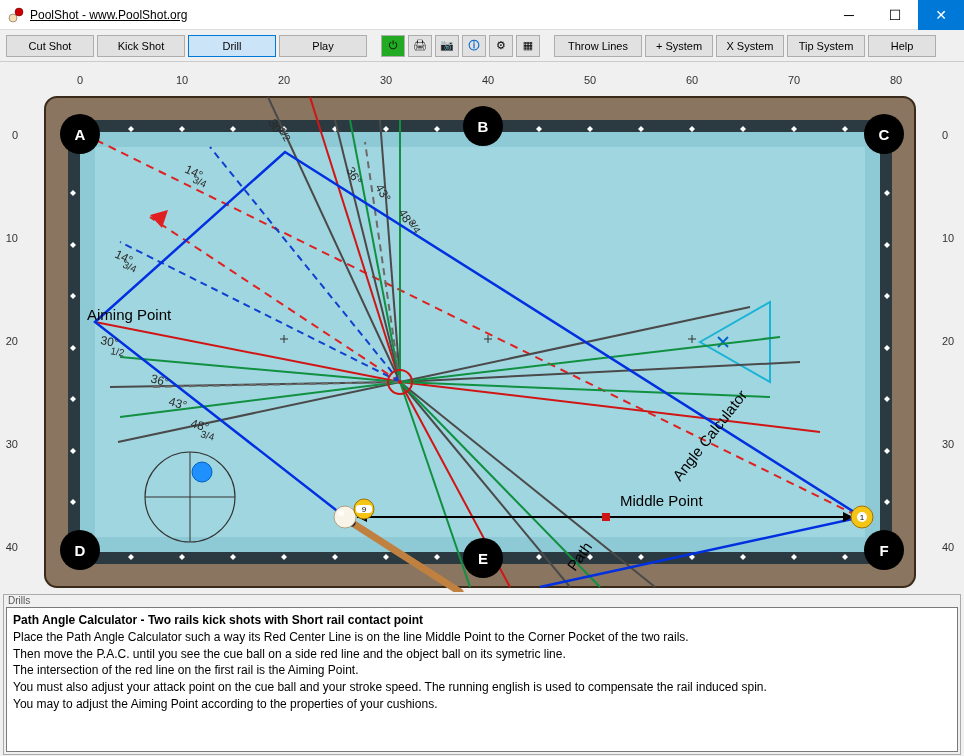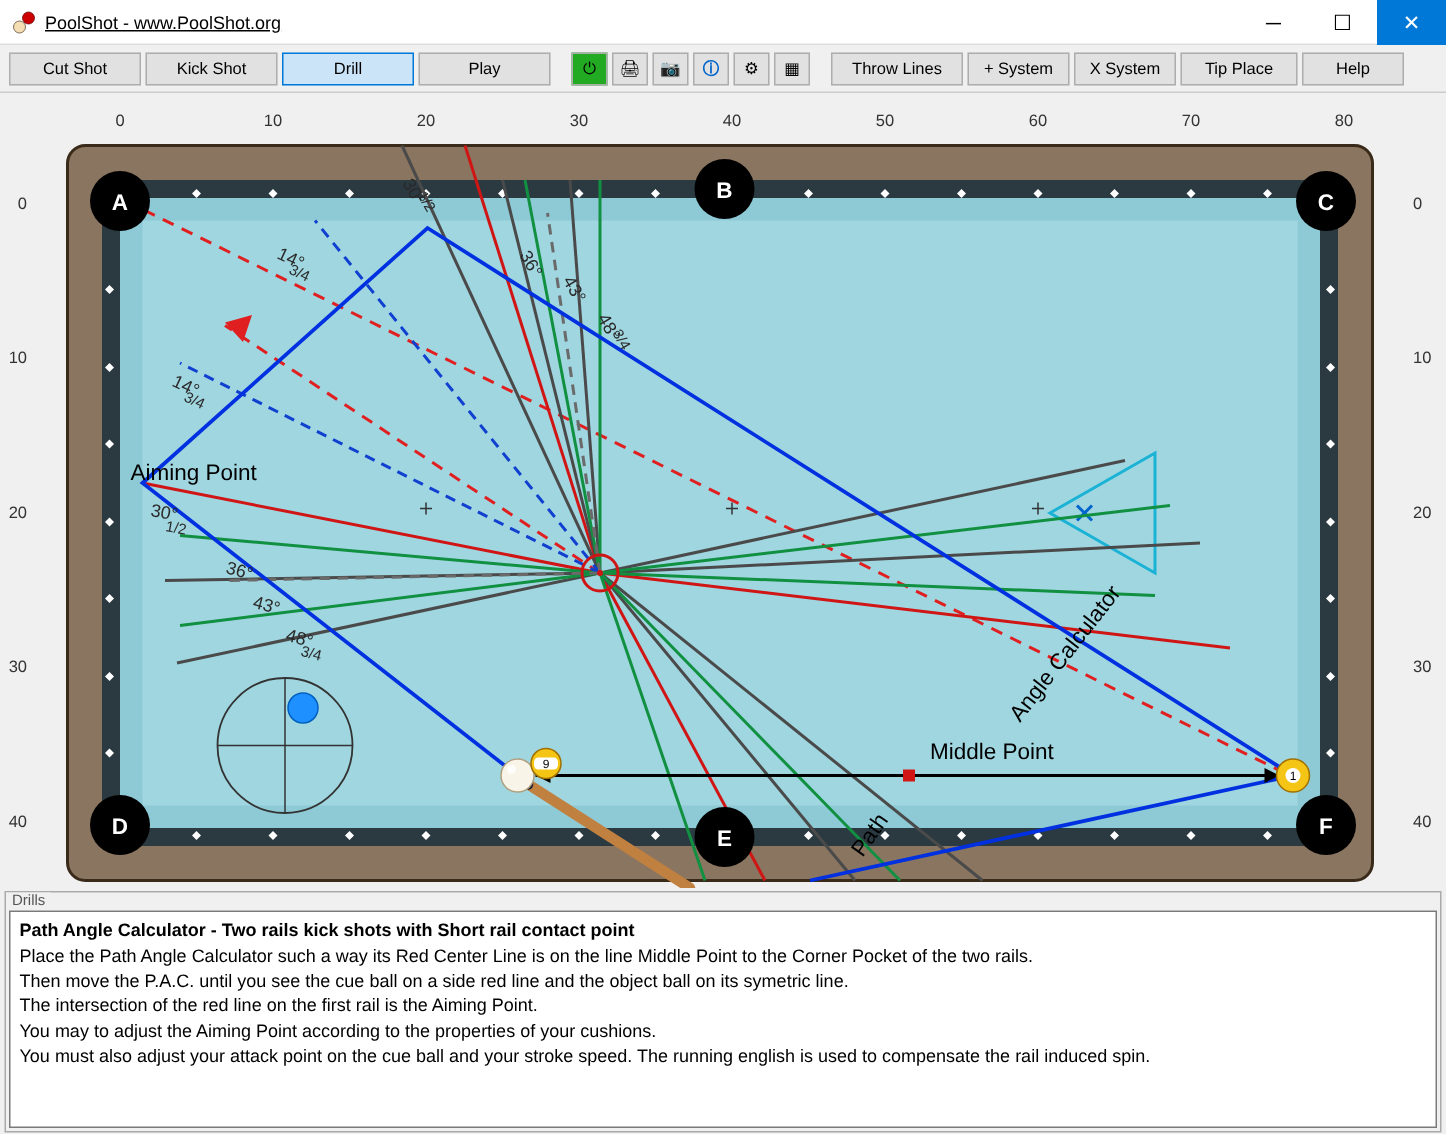--- a/index.html
+++ b/index.html
@@ -58,21 +58,21 @@
   <button class="iconbtn" style="background:#2a2">⏻</button>
   <button class="iconbtn">🖨</button>
   <button class="iconbtn">📷</button>
   <button class="iconbtn" style="color:#06c;font-weight:bold">ⓘ</button>
   <button class="iconbtn">⚙</button>
   <button class="iconbtn">▦</button>
   <div class="sep"></div>
   <button>Throw Lines</button>
   <button style="min-width:68px">+ System</button>
   <button style="min-width:68px">X System</button>
-  <button style="min-width:78px">Tip Place</button>
+  <button style="min-width:78px">Tip System</button>
   <button style="min-width:68px">Help</button>
 </div>
 
 <div class="workspace">
 <svg class="table-svg" width="960" height="530" viewBox="0 0 960 530">
 
   <g>
     <text class="axis-label" x="80" y="22" text-anchor="middle">0</text>
     <text class="axis-label" x="182" y="22" text-anchor="middle">10</text>
     <text class="axis-label" x="284" y="22" text-anchor="middle">20</text>
@@ -293,16 +293,16 @@
 </svg>
 </div>
 
 <div class="drills-panel">
   <span class="panel-label">Drills</span>
   <div class="content">
     <div class="htitle">Path Angle Calculator - Two rails kick shots with Short rail contact point</div>
     <div>Place the Path Angle Calculator such a way its Red Center Line is on the line Middle Point to the Corner Pocket of the two rails.</div>
     <div>Then move the P.A.C. until you see the cue ball on a side red line and the object ball on its symetric line.</div>
     <div>The intersection of the red line on the first rail is the Aiming Point.</div>
+    <div>You must also adjust your attack point on the cue ball and your stroke speed. The running english is used to compensate the rail induced spin.</div>
     <div>You may to adjust the Aiming Point according to the properties of your cushions.</div>
-    <div>You must also adjust your attack point on the cue ball and your stroke speed. The running english is used to compensate the rail induced spin.</div>
   </div>
 </div>
 
 </body></html>

